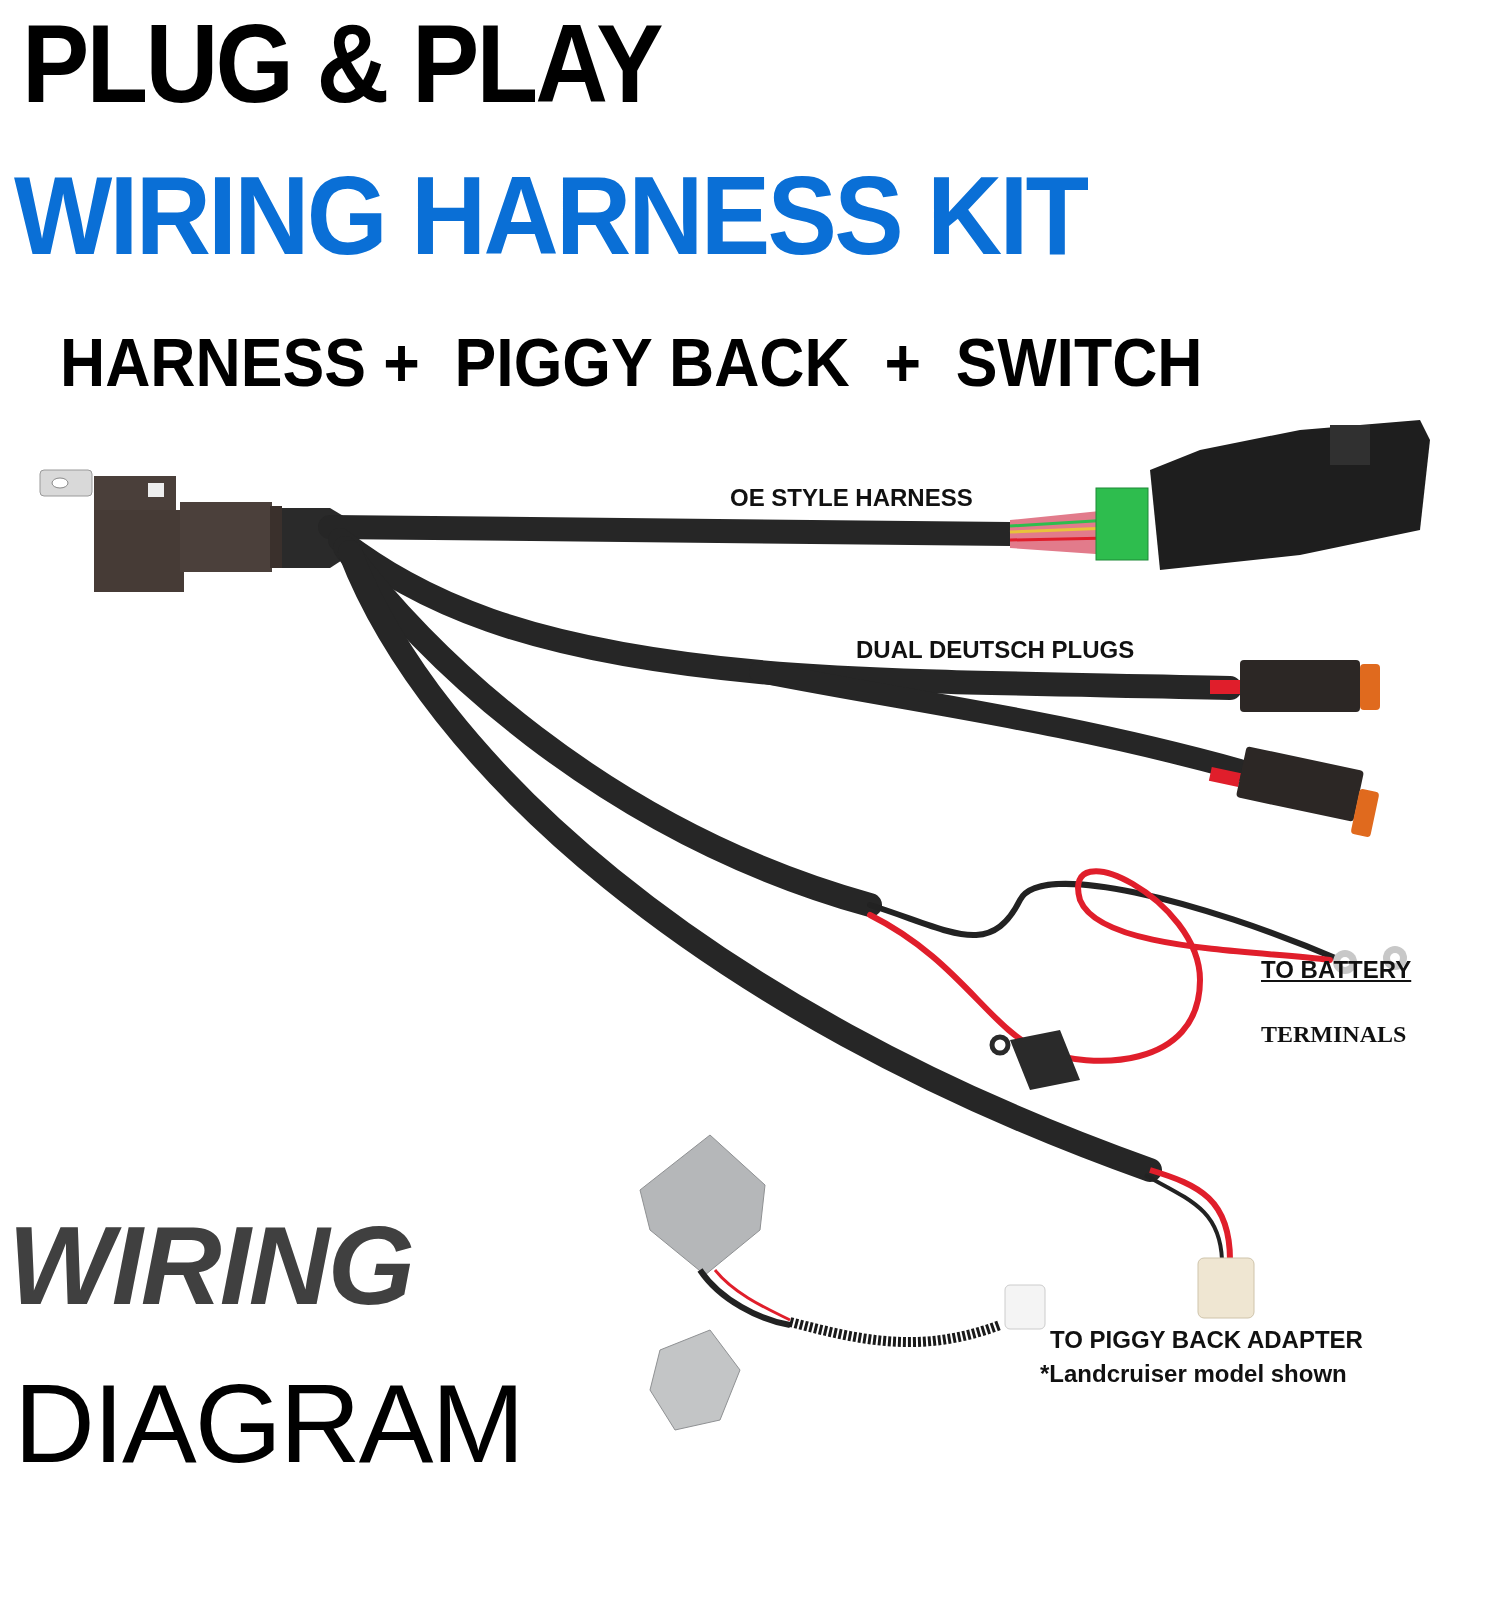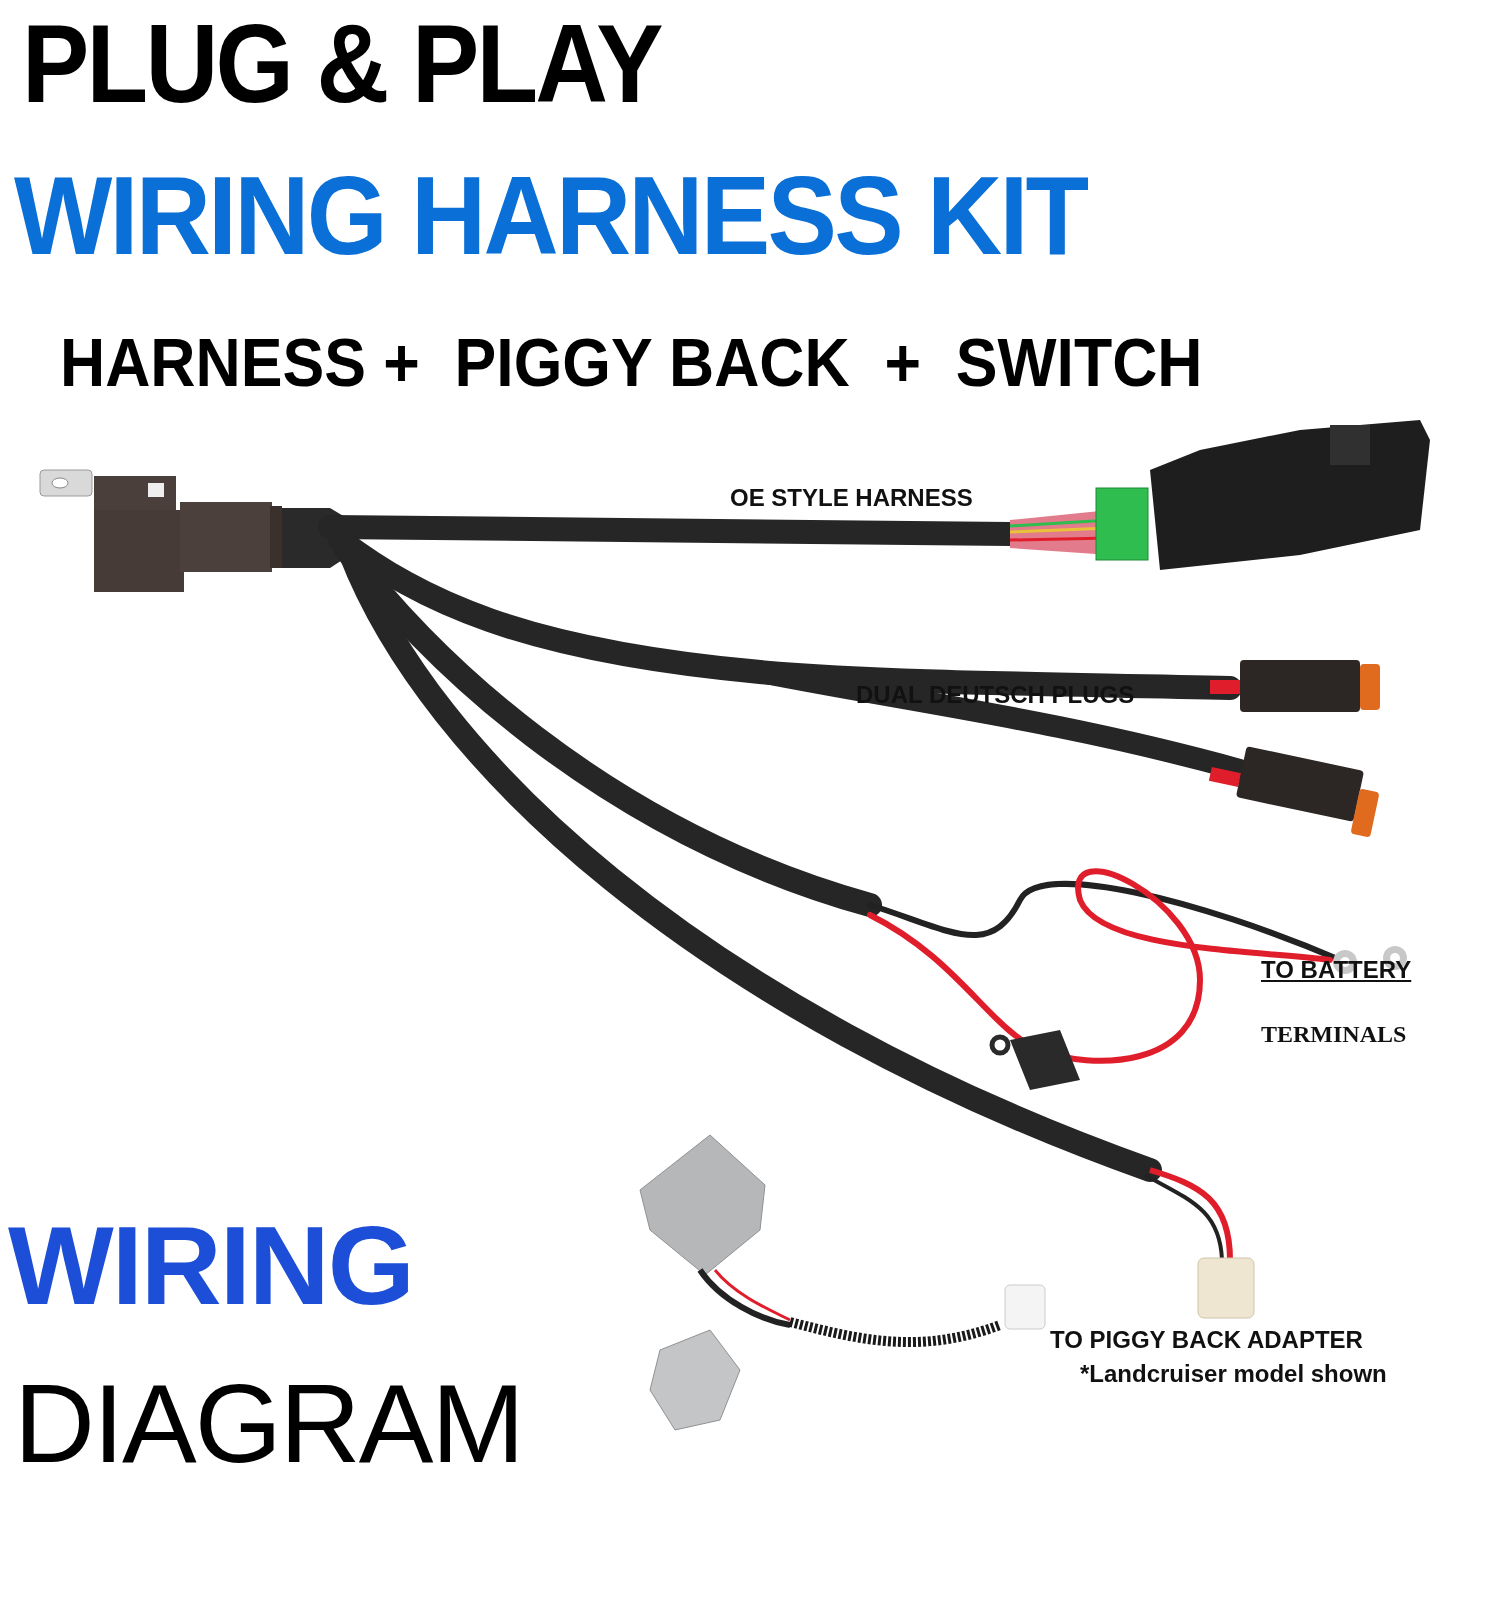--- a/index.html
+++ b/index.html
@@ -89,22 +89,22 @@
     <path d="M790 1322 C860 1340, 920 1355, 1000 1325" fill="none" stroke="#1a1a1a" stroke-width="10" stroke-dasharray="3 2"></path>
     <rect x="1005" y="1285" width="40" height="44" rx="5" fill="#f4f4f4" stroke="#cccccc"></rect>
   </g>
 </svg>
 
 <div class="abs title-1">PLUG &amp; PLAY</div>
 <div class="abs title-2" style="color:#0a6fd6;">WIRING HARNESS KIT</div>
 <div class="abs subtitle">HARNESS +  PIGGY BACK  +  SWITCH</div>
 
 <div class="abs label" style="left:730px; top:484px;">OE STYLE HARNESS</div>
-<div class="abs label" style="left:856px; top:636px;margin-top:45px;">DUAL DEUTSCH PLUGS</div>
+<div class="abs label" style="left:856px; top:636px;">DUAL DEUTSCH PLUGS</div>
 
 <div class="abs label" style="left:1261px; top:956px;text-decoration:underline;">TO BATTERY</div>
 <div class="abs label" style="left:1261px; top:1020px;font-family:Liberation Serif, serif;">TERMINALS</div>
 
 <div class="abs label" style="left:1050px; top:1326px;text-align:right;">TO PIGGY BACK ADAPTER</div>
-<div class="abs label" style="left:1080px; top:1360px;">*Landcruiser model shown</div>
+<div class="abs label" style="left:1040px; top:1360px;">*Landcruiser model shown</div>
 
-<div class="abs big-1" style="color:#1d4ed8;">WIRING</div>
+<div class="abs big-1" style="color:#404040;font-style:italic;">WIRING</div>
 <div class="abs big-2">DIAGRAM</div>
 
 </body></html>

